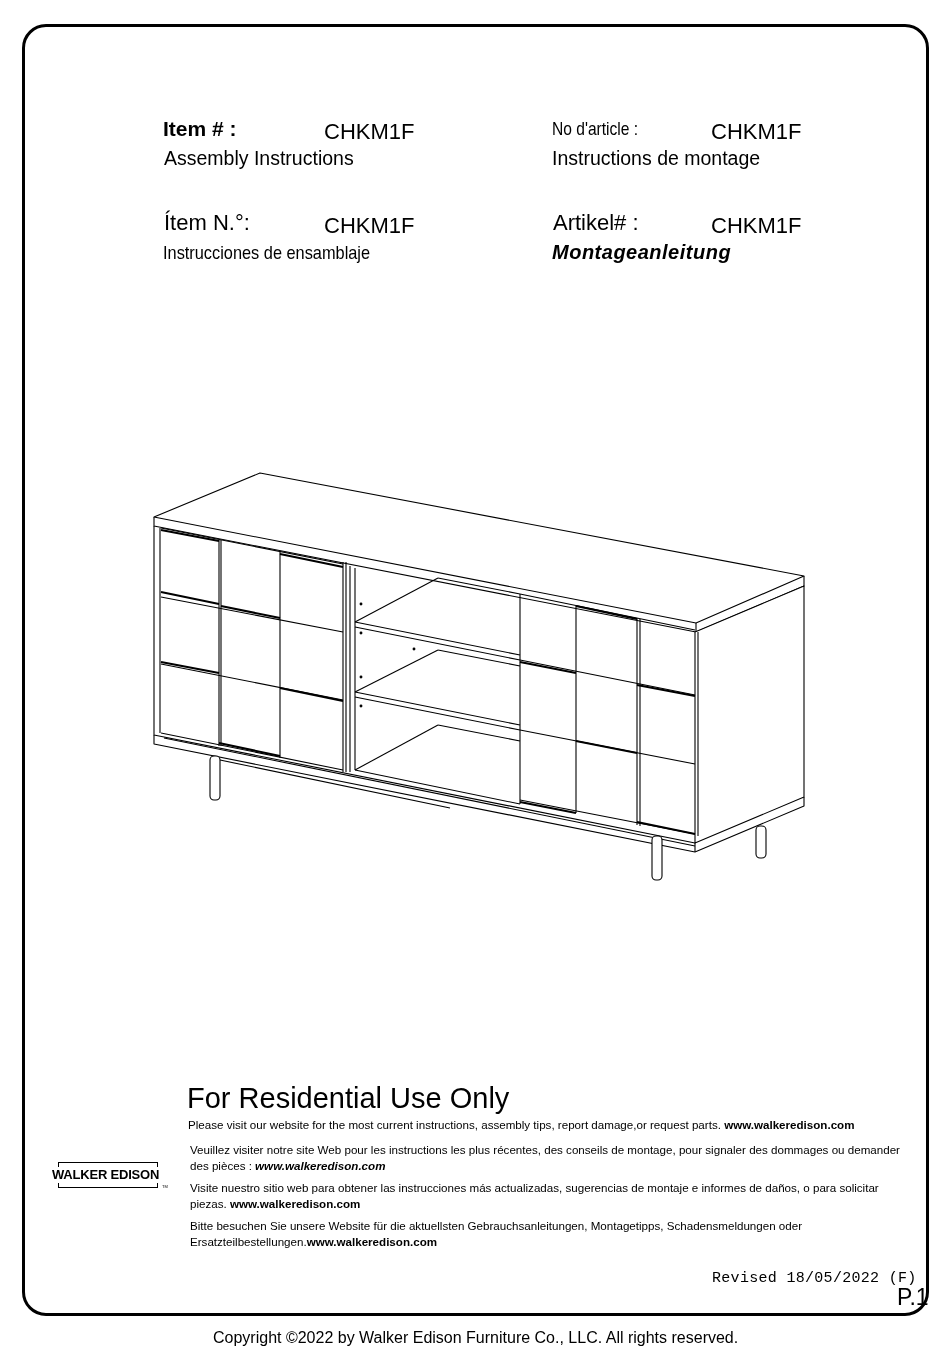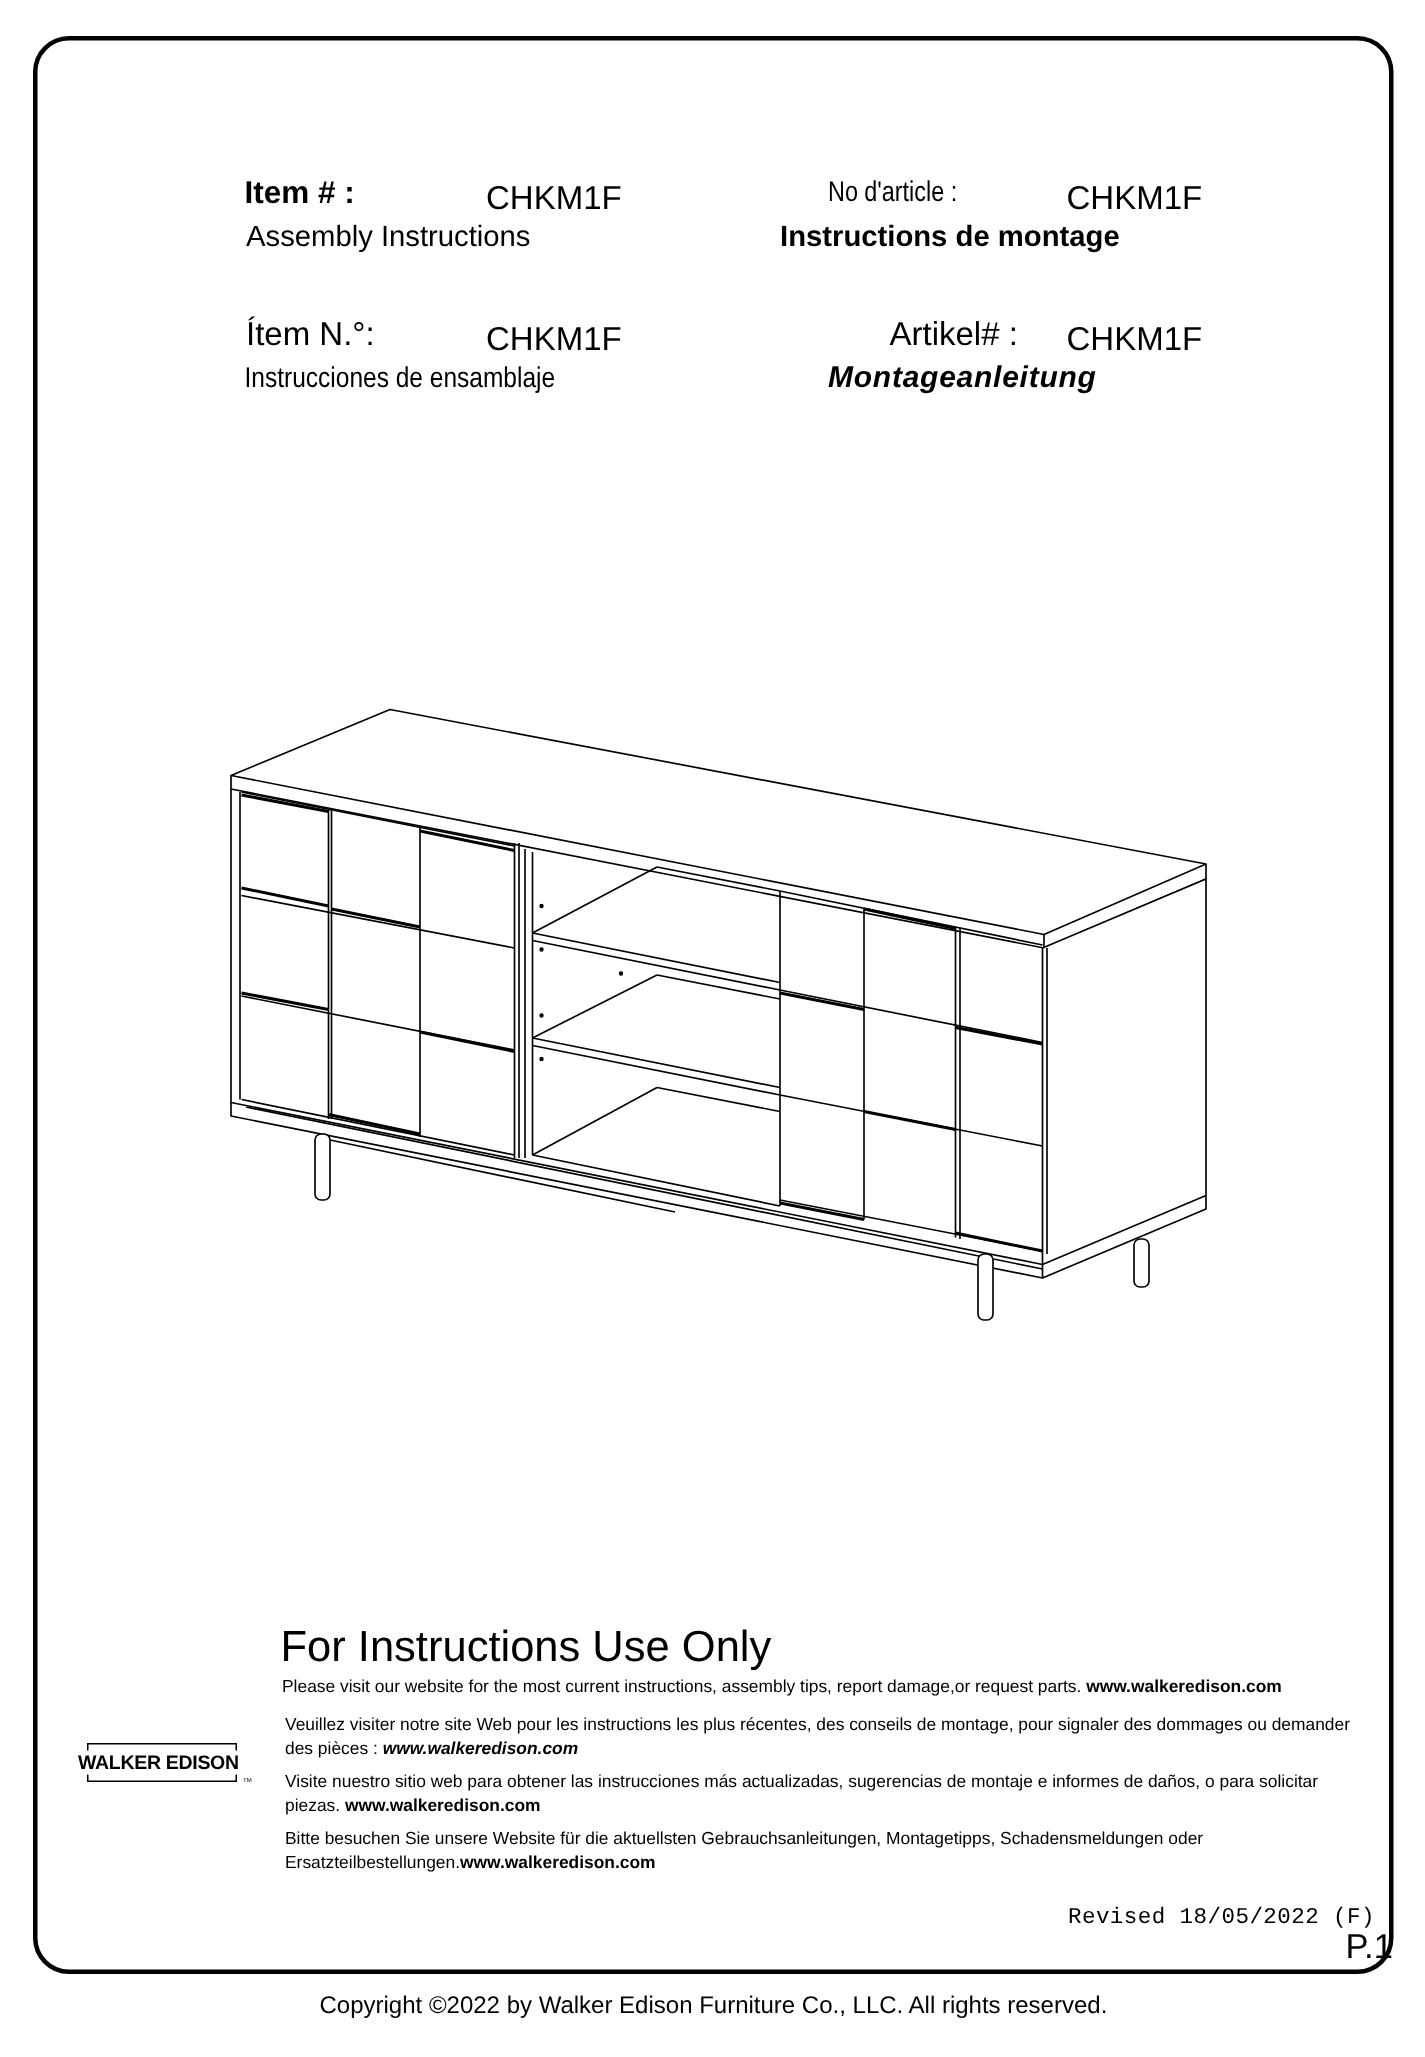--- a/index.html
+++ b/index.html
@@ -27,27 +27,27 @@
 <body>
 
 <div class="frame"></div>
 
 <div class="abs lbl-big" style="left:163px; top:117px;">Item # :</div>
 <div class="abs code" style="left:324px; top:119px;">CHKM1F</div>
 <div class="abs sub" style="left:164px; top:147px; font-size:19.5px;">Assembly  Instructions</div>
 
 <div class="abs" style="left:552px; top:118px; font-size:19px; transform:scaleX(0.82); transform-origin:left top;">No d'article :</div>
 <div class="abs code" style="left:711px; top:119px;">CHKM1F</div>
-<div class="abs sub" style="left:520px; top:147px; font-size:19.5px;font-weight:bold;">Instructions de montage</div>
+<div class="abs sub" style="left:552px; top:147px; font-size:19.5px;">Instructions de montage</div>
 
 <div class="abs" style="left:164px; top:210px; font-size:22px;">Ítem N.°:</div>
 <div class="abs code" style="left:324px; top:213px;">CHKM1F</div>
 <div class="abs sub-narrow" style="left:163px; top:242px;">Instrucciones de ensamblaje</div>
 
-<div class="abs" style="left:553px; top:210px; font-size:22px;margin-left:40px;">Artikel# :</div>
+<div class="abs" style="left:553px; top:210px; font-size:22px;">Artikel# :</div>
 <div class="abs code" style="left:711px; top:213px;">CHKM1F</div>
 <div class="abs sub-bold" style="left:552px; top:241px;">Montageanleitung</div>
 
 <svg class="drawing" width="660" height="420" viewBox="0 0 660 420" fill="none" stroke="#000" stroke-width="1.1" stroke-linejoin="round">
 
   <polygon points="4,47 110,3 654,106 546,153" fill="#fff"></polygon>
   <polyline points="4,47 4,56 546,162 654,116 654,106"></polyline>
   <line x1="546" y1="153" x2="546" y2="162"></line>
 
   <polygon points="545,162 654,116 654,327 545,373" fill="#fff"></polygon>
@@ -116,21 +116,21 @@
     <line x1="490" y1="149" x2="490" y2="356"></line>
     <line x1="370" y1="192" x2="426" y2="203" stroke-width="2"></line>
     <line x1="426" y1="136" x2="487" y2="149" stroke-width="2"></line>
     <line x1="487" y1="215" x2="545" y2="226" stroke-width="2"></line>
     <line x1="426" y1="271" x2="487" y2="283" stroke-width="2"></line>
     <line x1="370" y1="332" x2="426" y2="343" stroke-width="2"></line>
     <line x1="487" y1="352" x2="545" y2="364" stroke-width="2"></line>
   </g>
 </svg>
 
-<div class="abs residential" style="left:187px; top:1082px;">For Instructions Use Only</div>
+<div class="abs residential" style="left:187px; top:1082px;">For Residential Use Only</div>
 
 <div class="abs para" style="left:188px; top:1117px;">
   <span>Please visit our website for the most current instructions, assembly tips, report damage,or request parts.  </span><span class="url">www.walkeredison.com</span>
 </div>
 <div class="abs para" style="left:190px; top:1142px;">
   <span>Veuillez visiter notre site Web pour les instructions les plus récentes, des conseils de montage, pour signaler des dommages ou demander des pièces : </span><span class="url-i">www.walkeredison.com</span>
 </div>
 <div class="abs para" style="left:190px; top:1180px;">
   <span>Visite nuestro sitio web para obtener las instrucciones más actualizadas, sugerencias de montaje e informes de daños, o para solicitar piezas. </span><span class="url">www.walkeredison.com</span>
 </div>

